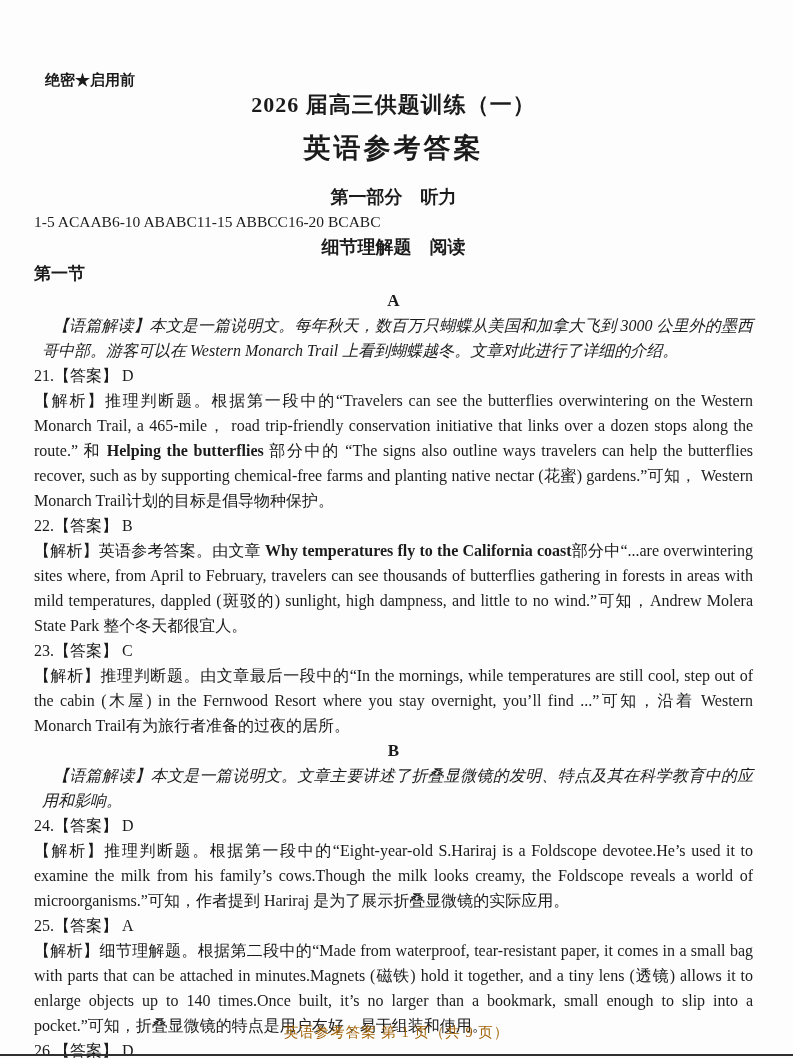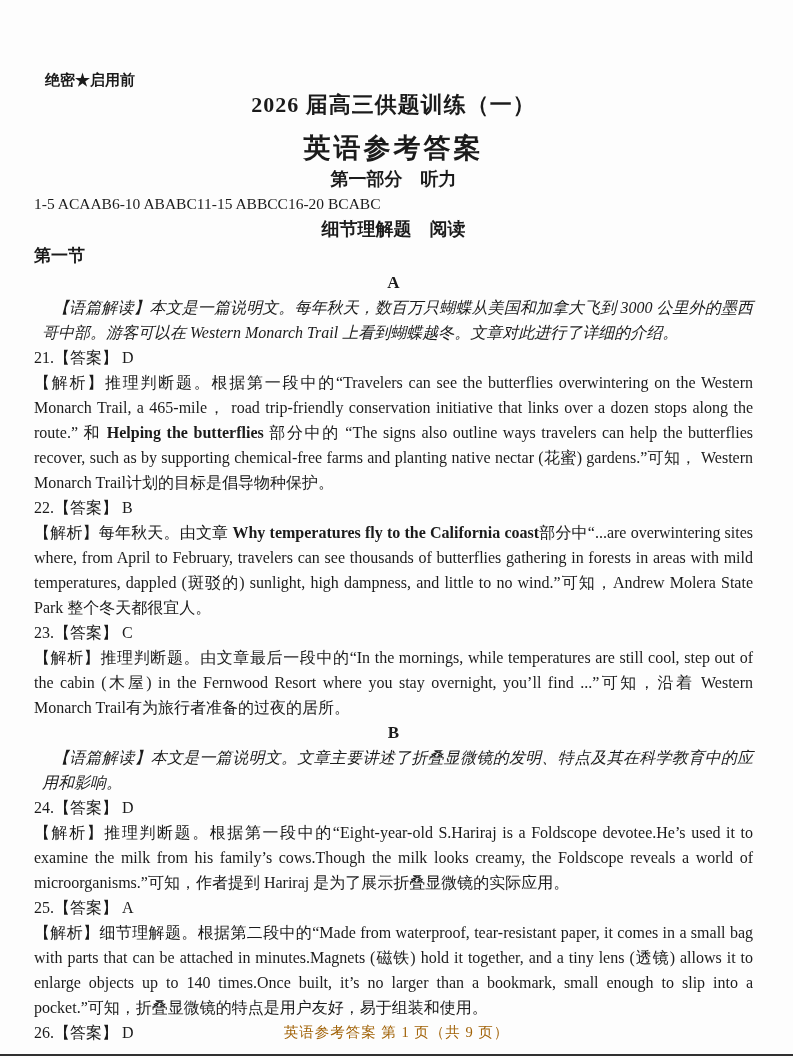--- a/index.html
+++ b/index.html
@@ -9,21 +9,21 @@
     color: #1b1b1b;
     font-family: "Liberation Serif", "DejaVu Serif", serif;
     position: relative;
     overflow: hidden;
   }
   .content { padding: 70px 40px 0 34px; }
   p { margin: 0; }
   .classified { font-weight: bold; font-size: 15px; margin-left: 11px; line-height: 20px; }
   .title { text-align: center; font-size: 22px; font-weight: bold; line-height: 30px; letter-spacing: 1px; }
   .subtitle { text-align: center; font-size: 27px; font-weight: bold; margin-top: 10px; line-height: 36px; letter-spacing: 3px; }
-  .part-heading { text-align: center; font-size: 18px; font-weight: bold; line-height: 26px; }
+  .part-heading { text-align: center; font-size: 18px; font-weight: bold; margin-top: 18px; line-height: 26px; }
   .part-heading.second { margin-top: 0; }
   .answers-row { display: flex; font-size: 15.5px; line-height: 24px; }
   .answer-group { white-space: nowrap; }
   .section-label { font-weight: bold; font-size: 17px; line-height: 28px; }
   .passage-label { text-align: center; font-weight: bold; font-size: 17px; line-height: 25px; }
   .overview {
     font-style: italic;
     margin-left: 8px; text-indent: 11px;
     text-align: justify;
     font-size: 16px; line-height: 25px;
@@ -66,21 +66,21 @@
 
   <p class="section-label">第一节</p>
 
   <p class="passage-label">A</p>
   <p class="overview">【语篇解读】本文是一篇说明文。每年秋天，数百万只蝴蝶从美国和加拿大飞到 3000 公里外的墨西哥中部。游客可以在 Western Monarch Trail 上看到蝴蝶越冬。文章对此进行了详细的介绍。</p>
 
   <p class="ans-line">21.【答案】 D</p>
   <p class="analysis"><span>【解析】推理判断题。根据第一段中的“Travelers can see the butterflies overwintering on the Western Monarch Trail, a 465-mile， road trip-friendly conservation initiative that links over a dozen stops along the route.” 和 </span><span class="b">Helping the butterflies</span><span> 部分中的 “The signs also outline ways travelers can help the butterflies recover, such as by supporting chemical-free farms and planting native nectar (花蜜) gardens.”可知， Western Monarch Trail计划的目标是倡导物种保护。</span></p>
 
   <p class="ans-line">22.【答案】 B</p>
-  <p class="analysis"><span>【解析】每年秋天。由文章 </span><span class="b">Why temperatures fly to the California coast</span><span>部分中“...are overwintering sites where, from April to February, travelers can see thousands of butterflies gathering in forests in areas with mild temperatures, dappled (斑驳的) sunlight, high dampness, and little to no wind.”可知，Andrew Molera State Park 整个冬天都很宜人。</span></p>
+  <p class="analysis"><span>【解析】英语参考答案。由文章 </span><span class="b">Why temperatures fly to the California coast</span><span>部分中“...are overwintering sites where, from April to February, travelers can see thousands of butterflies gathering in forests in areas with mild temperatures, dappled (斑驳的) sunlight, high dampness, and little to no wind.”可知，Andrew Molera State Park 整个冬天都很宜人。</span></p>
 
   <p class="ans-line">23.【答案】 C</p>
   <p class="analysis"><span>【解析】推理判断题。由文章最后一段中的“In the mornings, while temperatures are still cool, step out of the cabin (木屋) in the Fernwood Resort where you stay overnight, you’ll find ...”可知，沿着 Western Monarch Trail有为旅行者准备的过夜的居所。</span></p>
 
   <p class="passage-label">B</p>
   <p class="overview">【语篇解读】本文是一篇说明文。文章主要讲述了折叠显微镜的发明、特点及其在科学教育中的应用和影响。</p>
 
   <p class="ans-line">24.【答案】 D</p>
   <p class="analysis"><span>【解析】推理判断题。根据第一段中的“Eight-year-old S.Hariraj is a Foldscope devotee.He’s used it to examine the milk from his family’s cows.Though the milk looks creamy, the Foldscope reveals a world of microorganisms.”可知，作者提到 Hariraj 是为了展示折叠显微镜的实际应用。</span></p>
 

